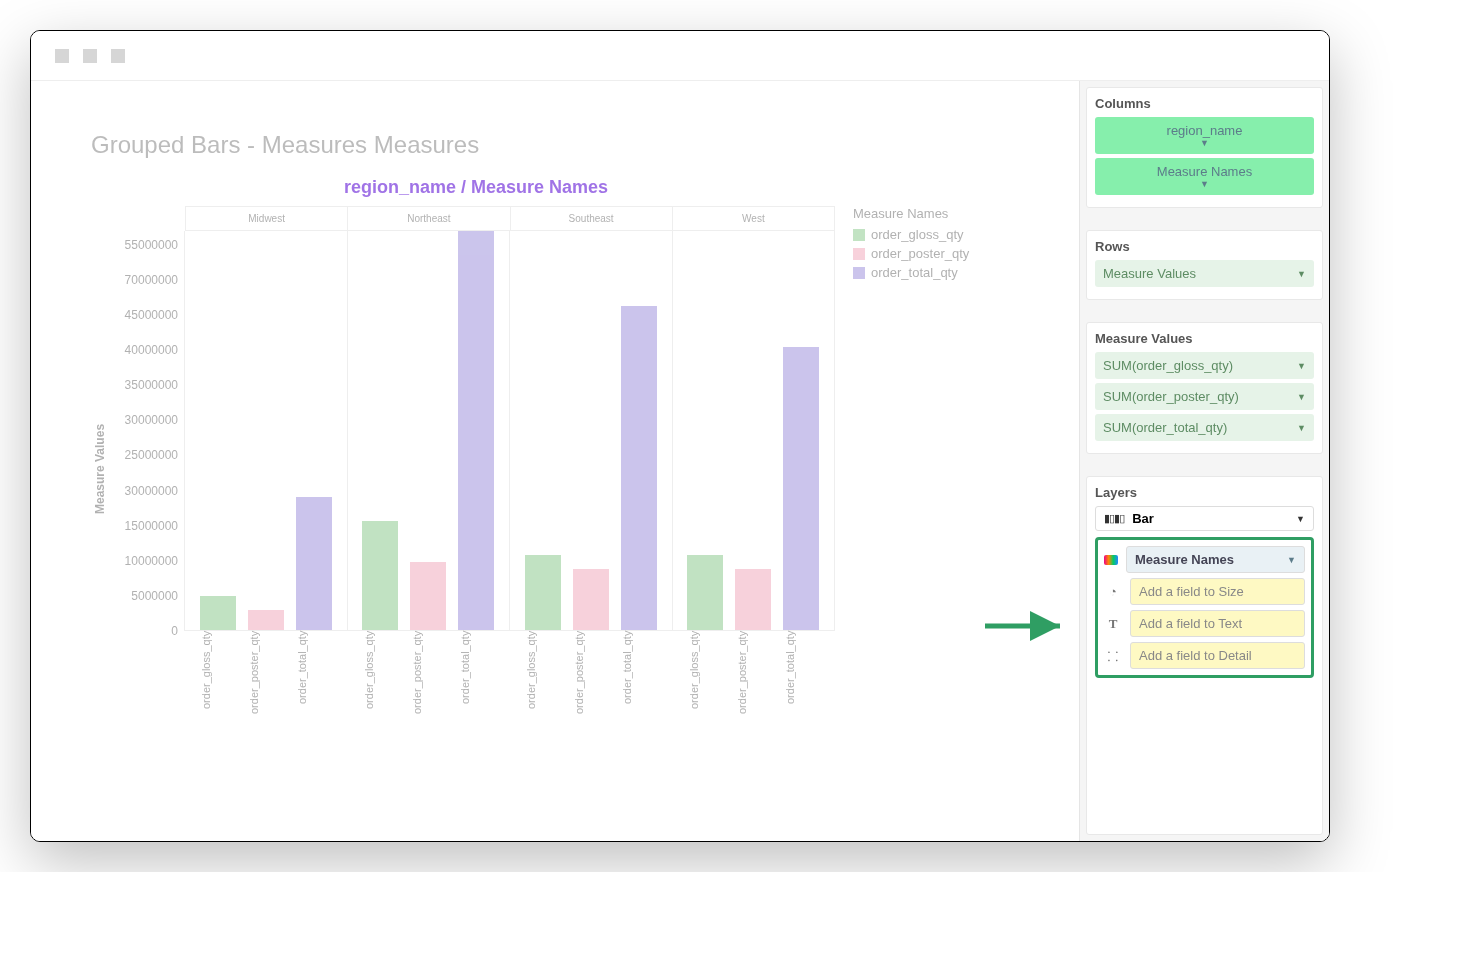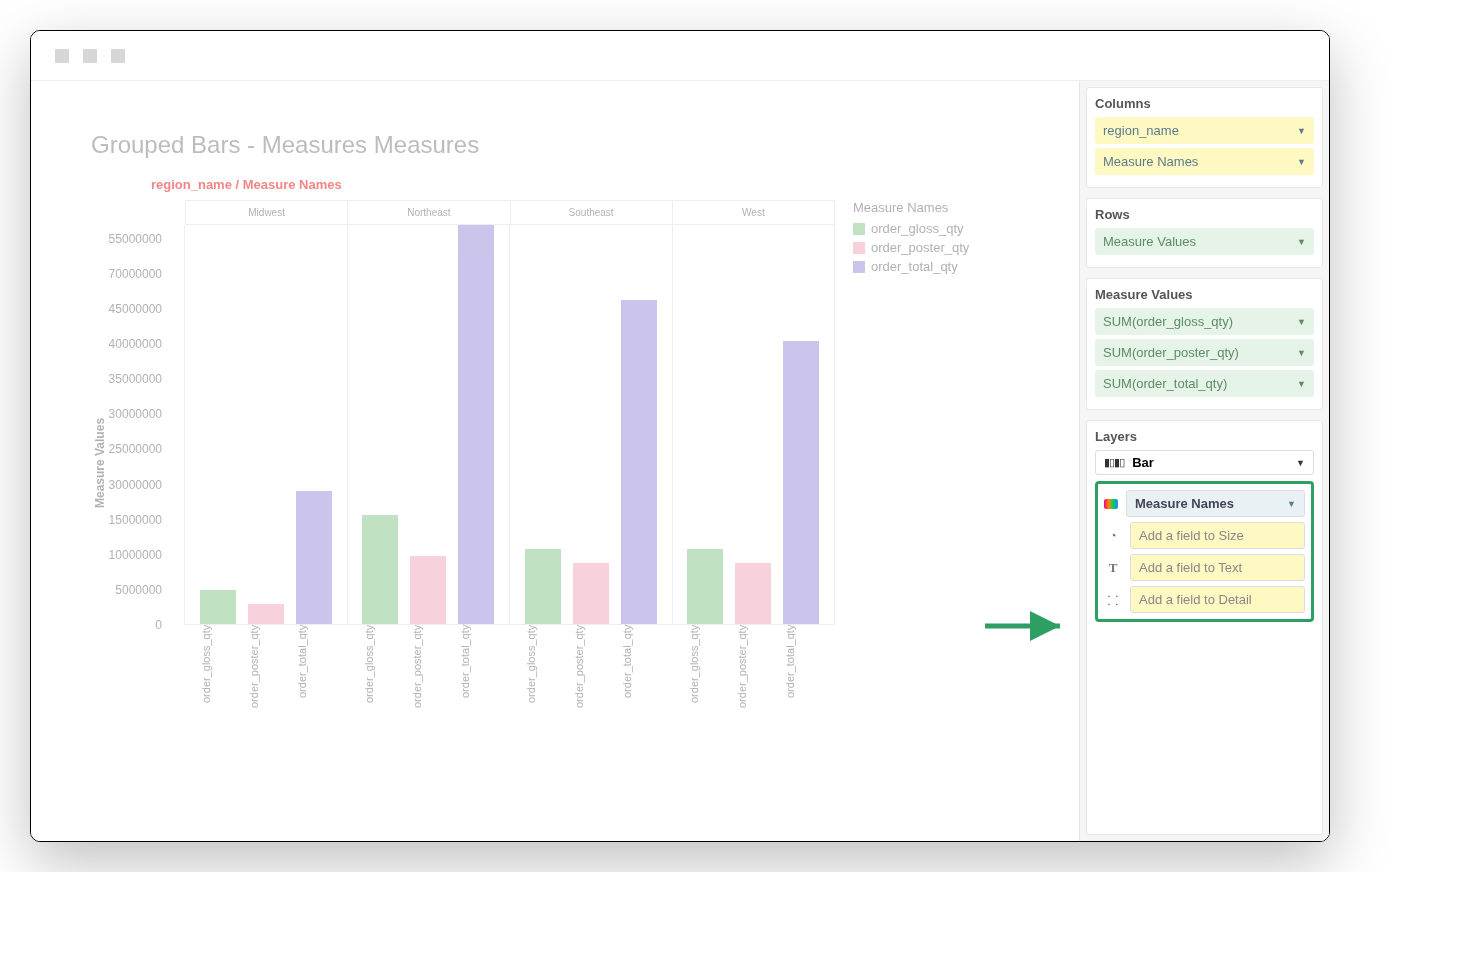--- a/index.html
+++ b/index.html
@@ -40,23 +40,23 @@
     opacity: 0.65;
     position: relative;
   }
   .chart-title {
     font-size: 24px;
     color: #999;
     font-weight: 400;
     margin-bottom: 18px;
   }
   .chart-subtitle {
-    text-align: left;
-    font-size: 13px;
-    color: #ef4444;
+    text-align: center;
+    font-size: 18px;
+    color: #6d28d9;
     font-weight: 600;
     margin-bottom: 8px;
     margin-left: 60px;
     width: 650px;
   }
   .plot-wrap {
     display: flex;
     gap: 8px;
   }
   .ylabel {
@@ -91,21 +91,21 @@
   .plot-body {
     display: flex;
     height: 400px;
   }
   .yaxis {
     width: 70px;
     display: flex;
     flex-direction: column;
     justify-content: space-between;
     align-items: flex-end;
-    padding-right: 22px;
+    padding-right: 6px;
     font-size: 12px;
     color: #888;
     border-right: 1px solid #e5e5e5;
   }
   .yaxis span { transform: translateY(50%); }
   .groups {
     display: flex;
     flex: 1;
     width: 650px;
   }
@@ -153,21 +153,21 @@
   .legend-item { display: flex; align-items: center; gap: 6px; margin-bottom: 4px; }
   .swatch { width: 12px; height: 12px; }
   
   .sidebar {
     width: 250px;
     background: #f5f5f5;
     border-left: 1px solid #e5e5e5;
     padding: 6px;
     display: flex;
     flex-direction: column;
-    gap: 10px;
+    gap: 22px;
     position: relative;
     font-size: 13px;
   }
   .panel {
     background: #fff;
     border: 1px solid #e8e8e8;
     border-radius: 3px;
     padding: 8px;
   }
   .panel-title {
@@ -179,21 +179,21 @@
   .pill {
     display: flex;
     align-items: center;
     justify-content: space-between;
     padding: 6px 8px;
     border-radius: 3px;
     margin-bottom: 4px;
     font-size: 13px;
     cursor: pointer;
   }
-  .pill.dim   { background: #fef9c3; color: #5c7c8a; }
+  .pill.dim   { background: #86efac; color: #5c7c8a; flex-direction: column; }
   .pill.meas  { background: #e6f3e8; color: #5d8c63; }
   .pill .caret { font-size: 9px; }
   .layers-select {
     display: flex; align-items: center; gap: 8px;
     border: 1px solid #ddd; border-radius: 3px;
     padding: 4px 8px; background: #fff;
     margin-bottom: 6px;
     cursor: pointer;
   }
   .layer-rows {

